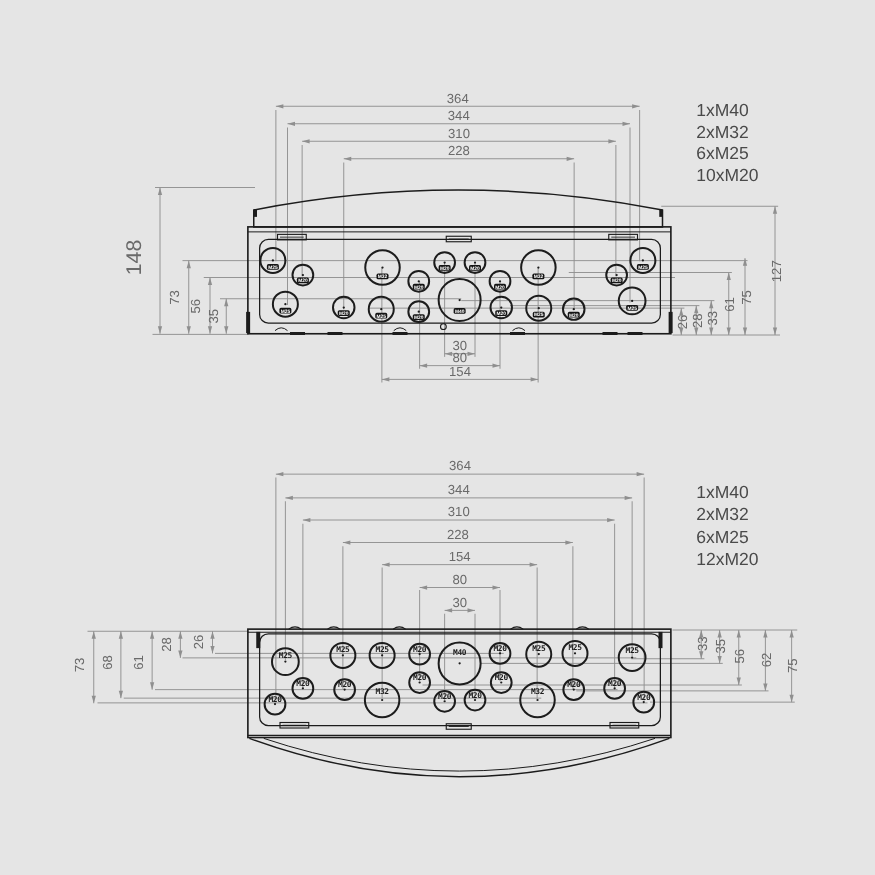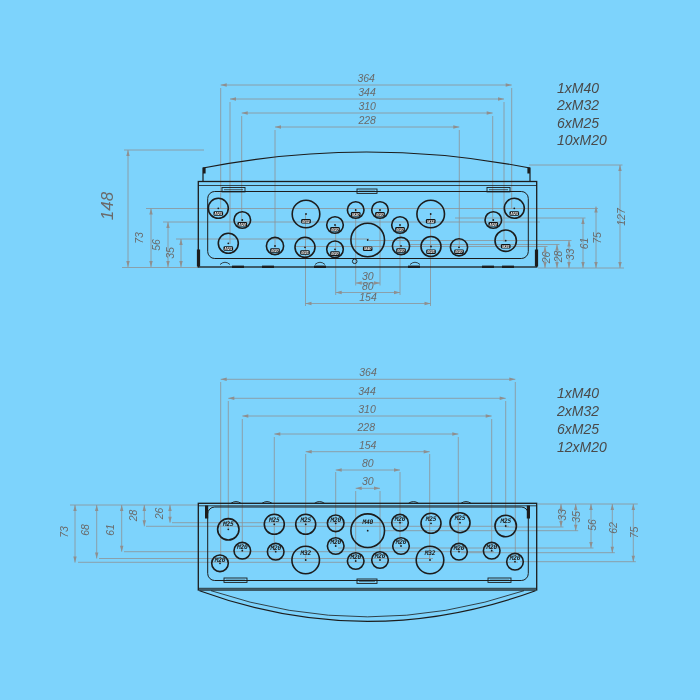--- a/index.html
+++ b/index.html
@@ -1,17 +1,17 @@
 <!DOCTYPE html>
 <html><head>
 <meta charset="utf-8">
 <style>
   html,body{margin:0;padding:0;background:#ffffff;}
-  #stage{width:700px;height:700px;position:relative;background:#7dd3fc;overflow:hidden;
-         font-family:"Liberation Sans", sans-serif;font-style:italic;}
+  #stage{width:700px;height:700px;position:relative;background:#e5e5e5;overflow:hidden;
+         font-family:"Liberation Sans", sans-serif;}
   svg text{font-family:"Liberation Sans", sans-serif;}
   .mono{font-family:"DejaVu Sans Mono", monospace;}
 </style>
 </head>
 <body>
 
 <div id="stage">
   <svg id="cad" width="700" height="700" viewBox="0 0 700 700">
       <g>
         <line x1="220.7" y1="88" x2="220.7" y2="209" stroke="#8f8f8f" stroke-width="0.75"></line>

